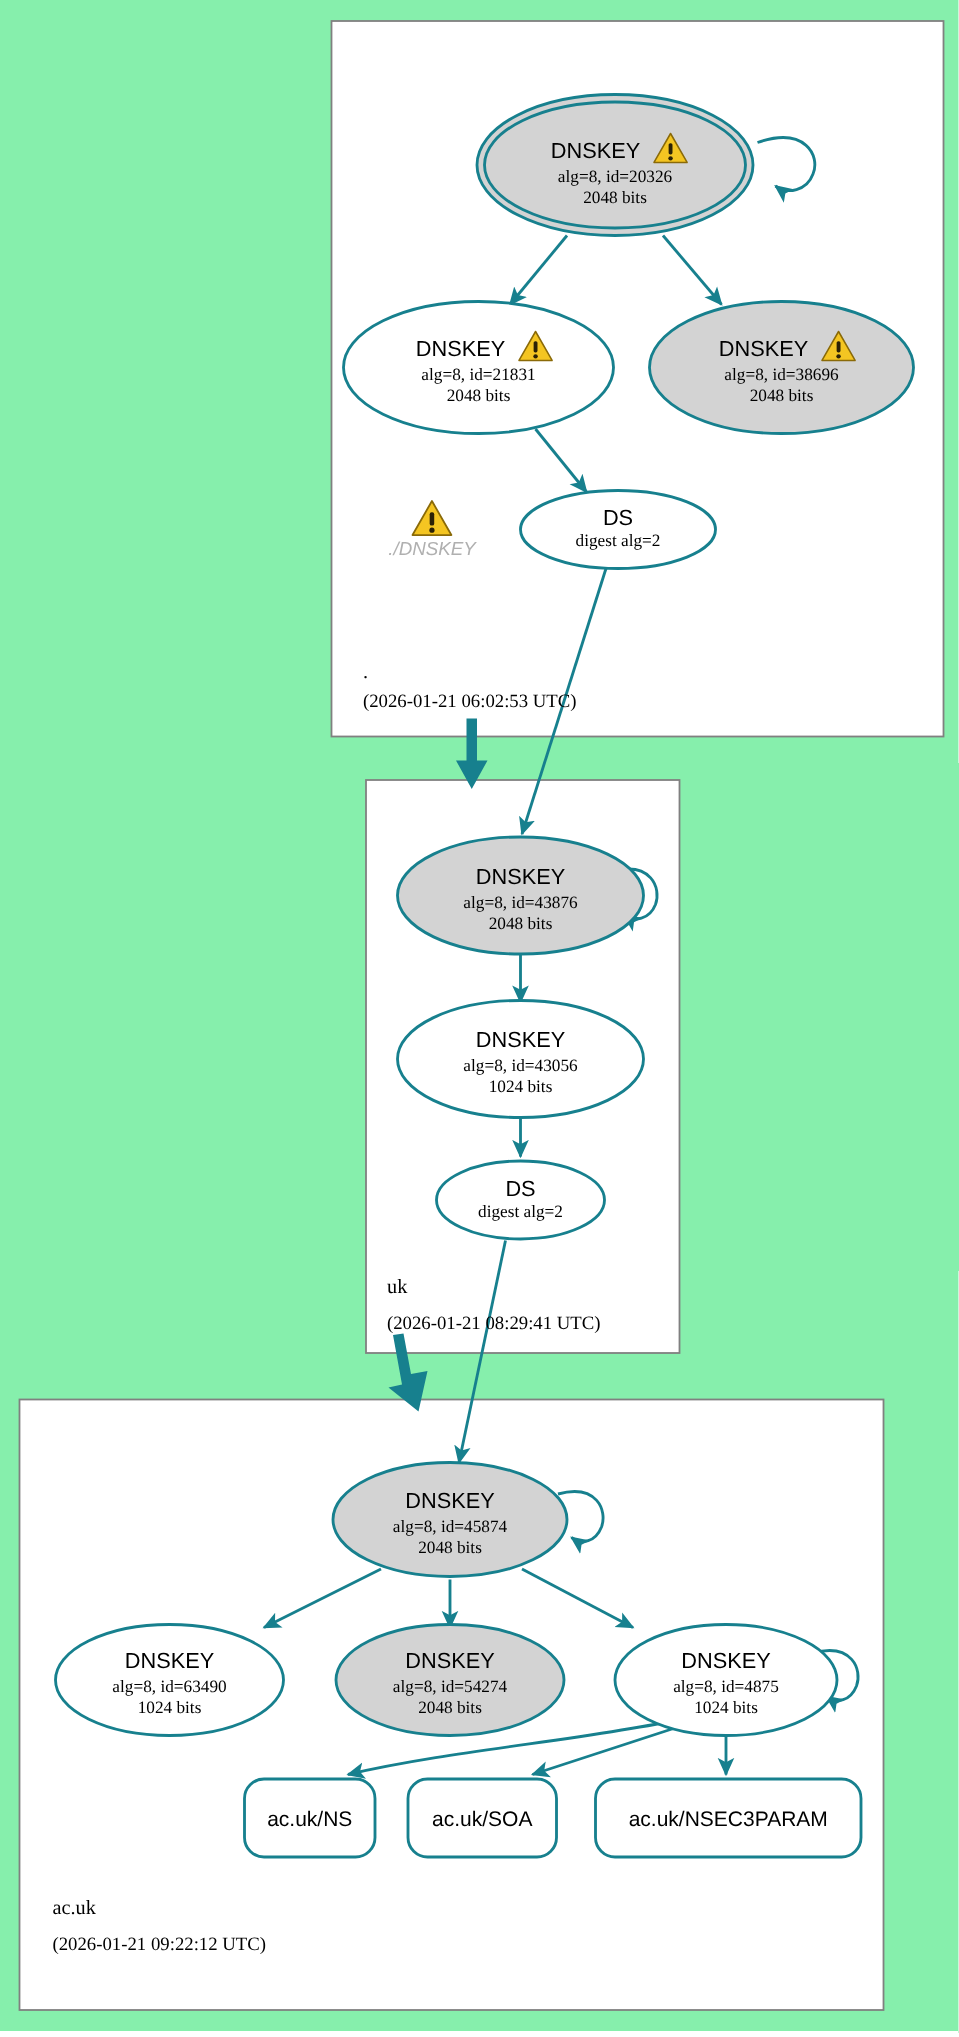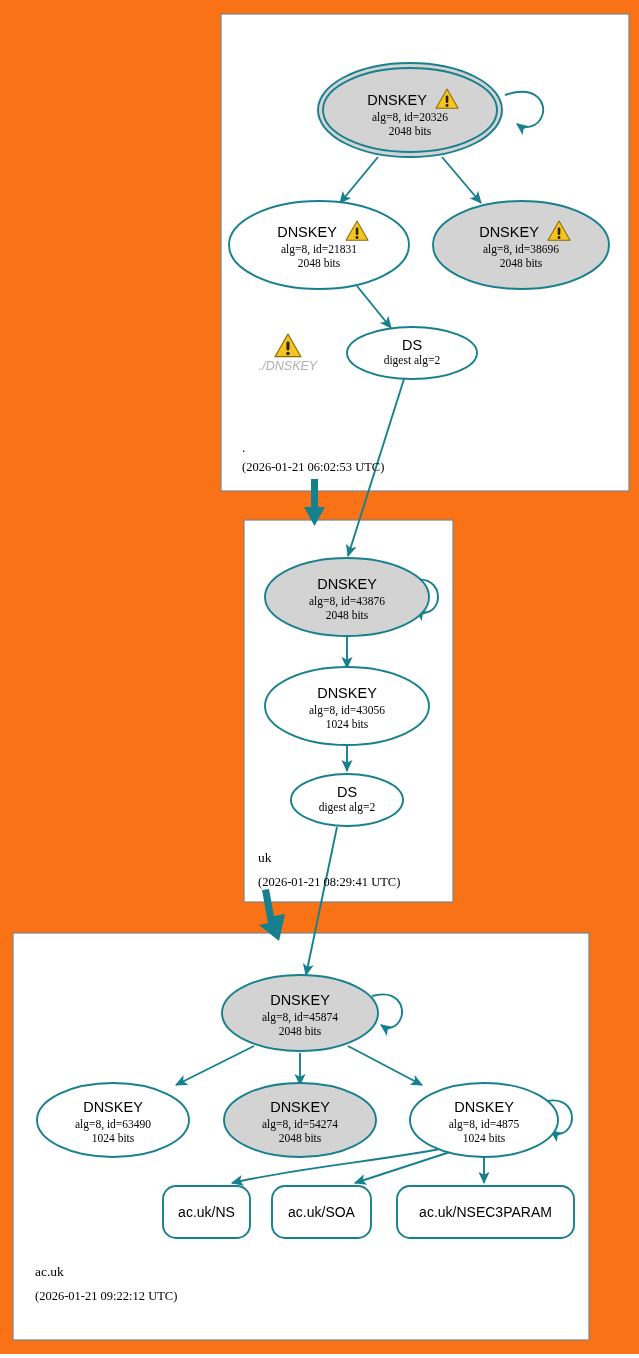--- a/index.html
+++ b/index.html
@@ -4,21 +4,21 @@
 <style>
   html, body {
     margin: 0;
     padding: 0;
     background: #ffffff;
   }
   #canvas {
     position: relative;
     width: 639px;
     height: 1354px;
-    background: #f97316;
+    background: #86efac;
     font-family: "Liberation Sans", sans-serif;
     overflow: hidden;
   }
   svg.layer {
     position: absolute;
     left: 0;
     top: 0;
     width: 639px;
     height: 1358px;
     overflow: visible;

